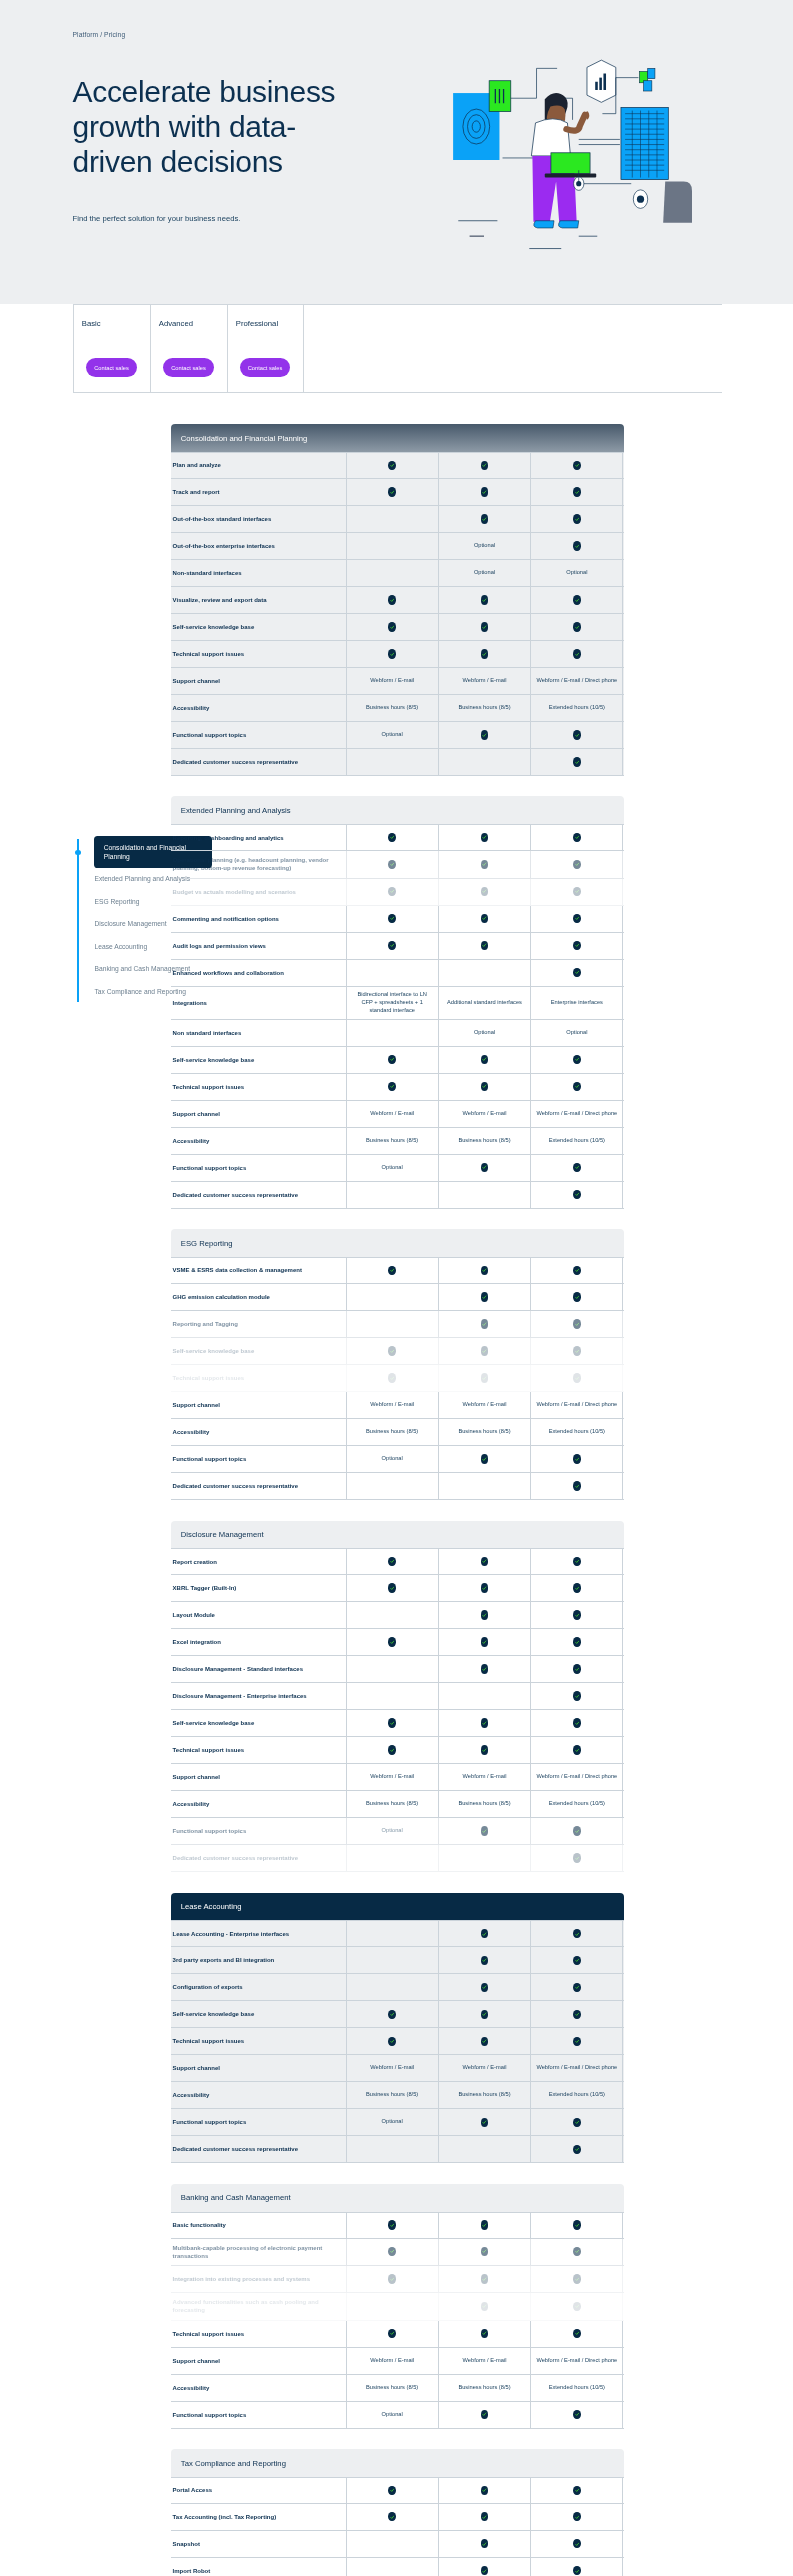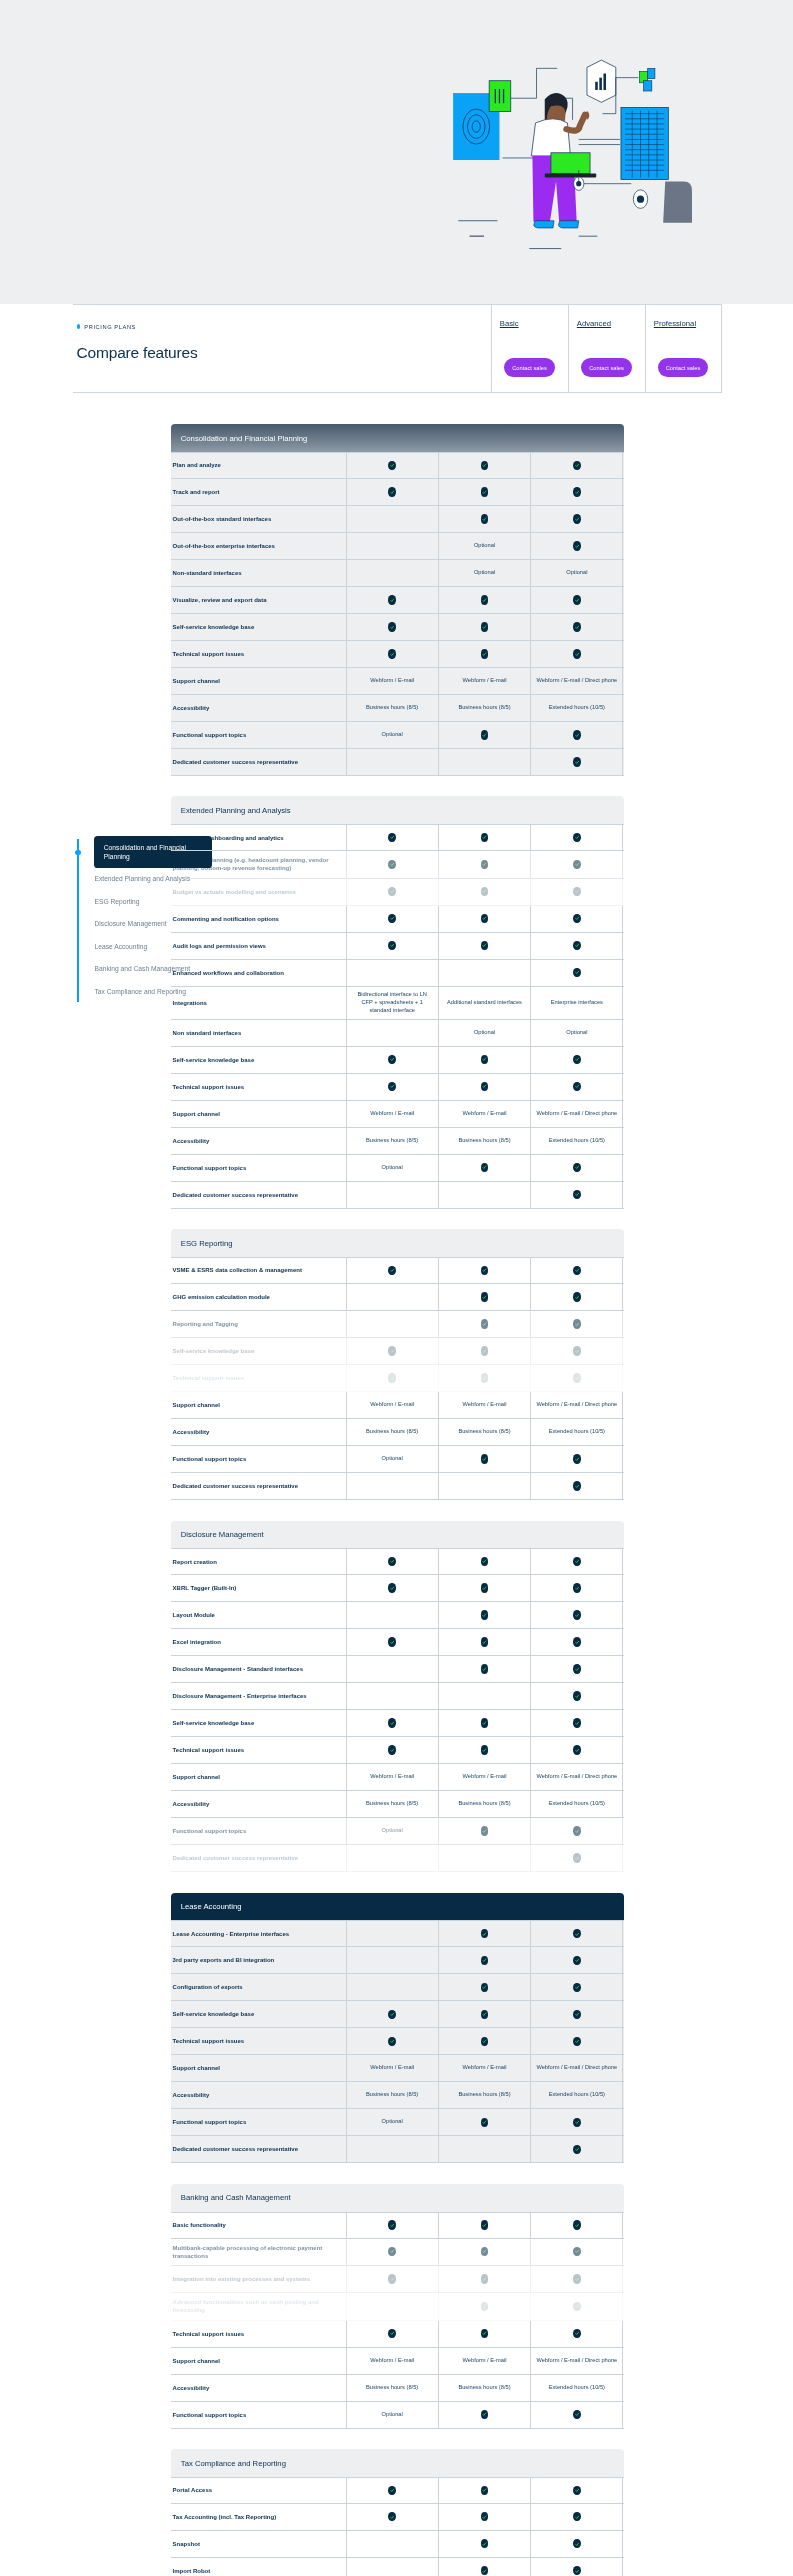--- a/index.html
+++ b/index.html
@@ -27,21 +27,21 @@
   
   .plansbar { width:649px; margin:0 auto; border-top:0.5px solid #CFD6DC; border-bottom:0.5px solid #CFD6DC;
               display:flex; background:#fff; }
   .plansbar-title { flex:1; padding:18.5px 0 20.6px 4.1px; }
   .eyebrow { display:flex; align-items:center; gap:4.1px; font-size:5.7px; letter-spacing:0.6px;
              color:#0C3050; text-transform:uppercase; }
   .eyebrow .dot { width:3.6px; height:5.7px; border-radius:50%; background:#0AA2F7; display:inline-block; }
   .plansbar h2 { font-size:15.5px; font-weight:400; color:#0C3050; margin-top:14.4px; letter-spacing:-0.2px; }
   .plan-col { width:77px; border-left:0.5px solid #CFD6DC; padding:14.4px 5.2px 15.5px;
               display:flex; flex-direction:column; align-items:center; }
-  .plan-col .pname { font-size:7.7px; color:#0C3050; align-self:flex-start; padding-left:3.1px;text-decoration:underline; }
+  .plan-col .pname { font-size:7.7px; color:#0C3050; align-self:flex-start; padding-left:3.1px; }
   .btn-purple {
     margin-top:30px; background:#9333EA; color:#fff; border:none; border-radius:12.4px 12.4px 12.4px 12.4px;
     padding:6.2px 8.2px; font-size:5.7px; font-family:inherit; cursor:pointer; white-space:nowrap;
   }
   .plansbar .plan-col:last-child { border-right:0.5px solid #CFD6DC;justify-content:space-between; }
 
   
   .compare-wrap { position:relative; width:794px; padding-top:31px; padding-bottom:20.6px; }
   .sidenav { position:absolute; left:77px; top:443px; width:170px; padding-left:11.3px; }
   .sidenav-rail { position:absolute; left:0; top:3.1px; bottom:0; width:1.5px; background:#0AA2F7; }
@@ -78,20 +78,25 @@
   .row.f2 { opacity:.28; }
   .row.f3 { opacity:.12; }
 </style>
 </head>
 <body>
 
 <div class="page">
 
   <section class="hero">
     <div class="hero-inner">
+      <div class="hero-left">
+        <div class="breadcrumb">Platform / Pricing</div>
+        <h1>Accelerate business growth with data-driven decisions</h1>
+        <div class="hero-sub">Find the perfect solution for your business needs.</div>
+      </div>
       <div class="hero-art">
         <svg viewBox="0 0 540 400" width="278" height="206" xmlns="http://www.w3.org/2000/svg">
           <rect x="8" y="70" width="90" height="130" fill="#0AA2F7"></rect>
           <ellipse cx="53" cy="135" rx="26" ry="34" fill="none" stroke="#0C3050" stroke-width="1.4"></ellipse>
           <ellipse cx="53" cy="135" rx="17" ry="23" fill="none" stroke="#0C3050" stroke-width="1.4"></ellipse>
           <ellipse cx="53" cy="135" rx="8" ry="11" fill="none" stroke="#0C3050" stroke-width="1.4"></ellipse>
           <rect x="78" y="46" width="42" height="60" fill="#2BE820" stroke="#0C3050" stroke-width="1.4"></rect>
           <g stroke="#0C3050" stroke-width="2.5">
               <path d="M90 62 v28 M98 62 v28 M106 62 v28"></path>
             </g>
@@ -136,27 +141,20 @@
           <path d="M40 348 h28" fill="none" stroke="#6B7585" stroke-width="3"></path>
           <path d="M252 348 h36" fill="none" stroke="#0C3050" stroke-width="1.4"></path>
           <path d="M156 372 h62" fill="none" stroke="#0C3050" stroke-width="1.4"></path>
           <path d="M252 246 v-26" fill="none" stroke="#0C3050" stroke-width="1.3"></path>
         </svg>
       </div>
     </div>
   </section>
 
   <div class="plansbar">
-    <div class="plansbar-title">
-      <div class="eyebrow">
-        <span class="dot"></span>
-        <span>PRICING PLANS</span>
-      </div>
-      <h2>Compare features</h2>
-    </div>
     <div id="plan-cols" style="display:flex">
         <div class="plan-col">
           <div class="pname">Basic</div>
           <button class="btn-purple">Contact sales</button>
         </div>
         <div class="plan-col">
           <div class="pname">Advanced</div>
           <button class="btn-purple">Contact sales</button>
         </div>
         <div class="plan-col">

